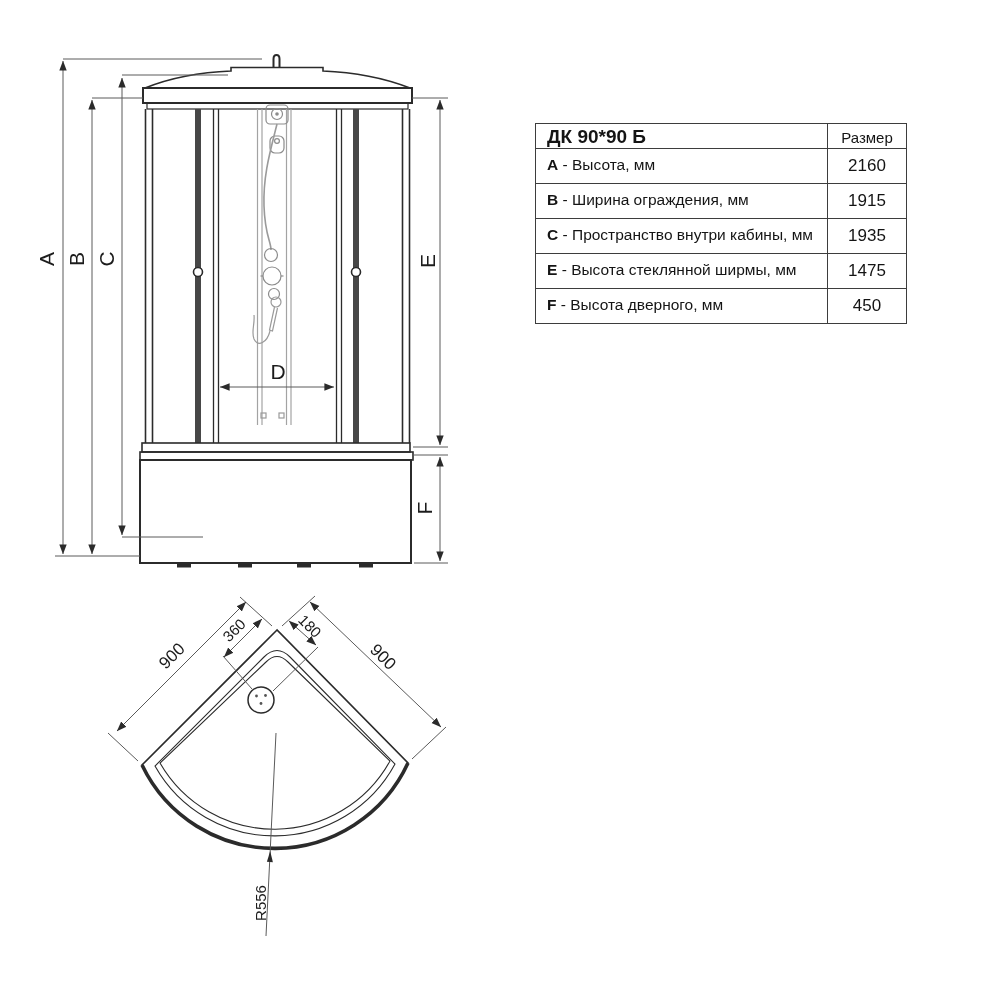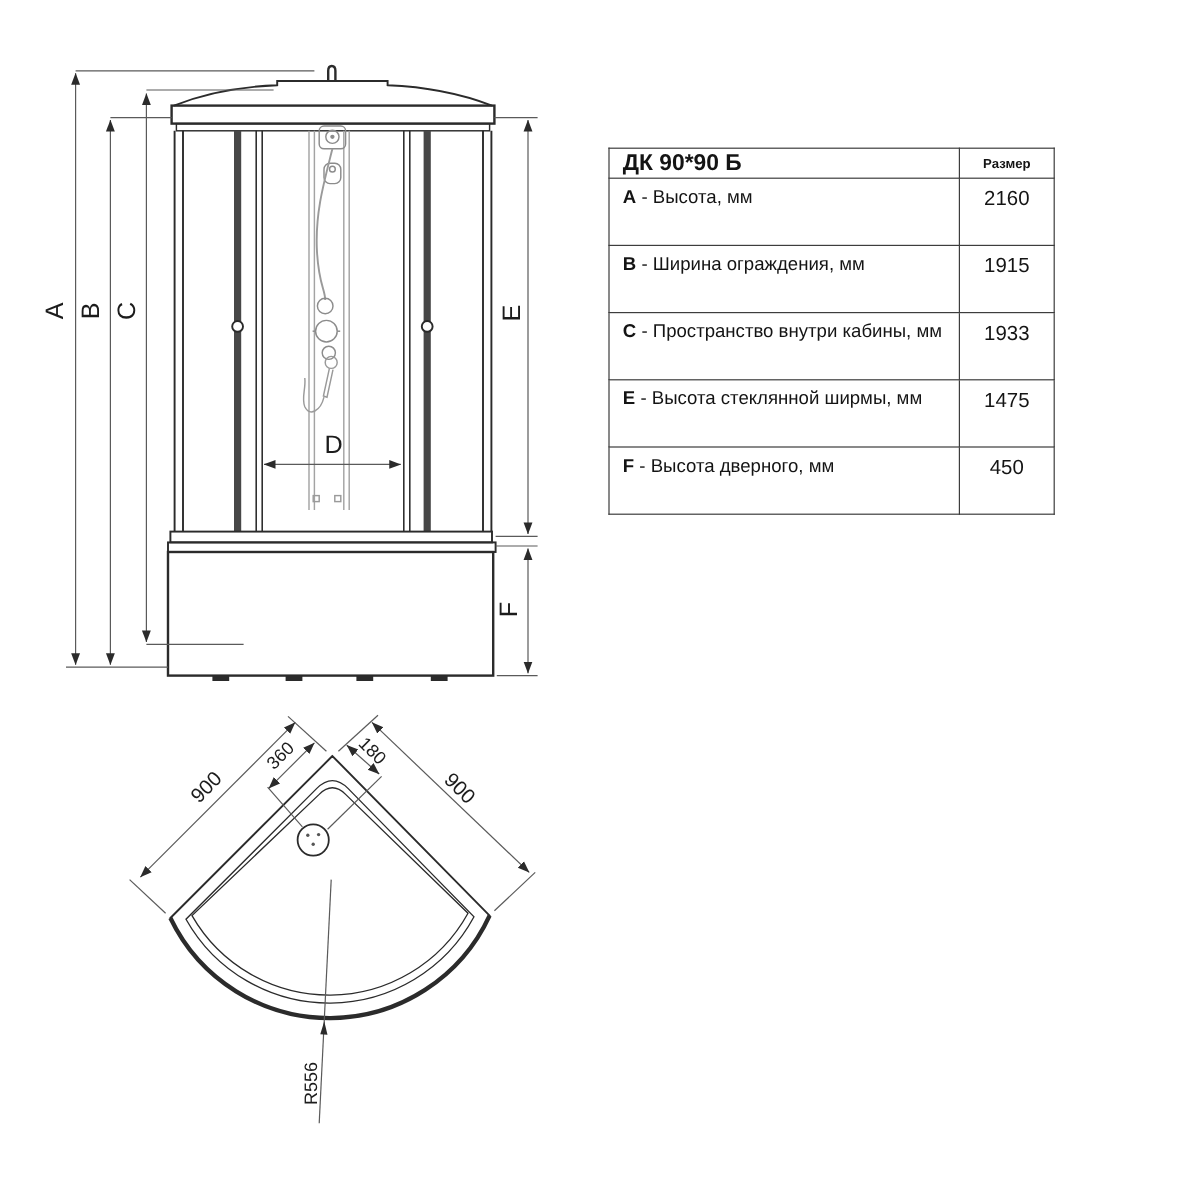--- a/index.html
+++ b/index.html
@@ -12,32 +12,32 @@
     position:absolute;color:#1c1c1c;font-size:21px;line-height:1;
     transform:translate(-50%,-50%);white-space:nowrap;
   }
   .rotm90{transform:translate(-50%,-50%) rotate(-90deg);}
   .rotm45{transform:translate(-50%,-50%) rotate(-45deg);}
   .rot45{transform:translate(-50%,-50%) rotate(45deg);}
   .fs17{font-size:17px;}
   .fs15{font-size:15px;}
   
   table.spec{
-    position:absolute;left:507px;top:123px;width:372px;
+    position:absolute;left:535px;top:123px;width:372px;
     border-collapse:collapse;table-layout:fixed;color:#141414;
   }
   table.spec td,table.spec th{
     border:1.6px solid #3d3d3d;vertical-align:top;
     padding:7px 6px 0 11px;font-size:15.5px;font-weight:normal;text-align:left;
   }
   table.spec .c-val{width:74px;text-align:center;font-size:17px;padding-left:2px;padding-right:2px;}
   table.spec tr.hdr th{height:22px;vertical-align:middle;padding-top:2px;}
   table.spec tr.hdr .c-title{font-size:19px;font-weight:bold;}
-  table.spec tr.hdr .c-val{font-size:11px;font-weight:bold;margin-top:32px;}
-  table.spec tr.r{height:56px;}
+  table.spec tr.hdr .c-val{font-size:15px;font-weight:normal;margin-top:32px;}
+  table.spec tr.r{height:35px;}
   .ltr{font-weight:bold;}
   .dash{white-space:pre;}
 </style>
 </head>
 <body>
 
 <div id="canvas">
 
   <svg id="drawing" width="1000" height="1000" viewBox="0 0 1000 1000">
     <defs>
@@ -186,21 +186,21 @@
     <tr class="r">
       <td><span class="ltr">A</span><span class="dash"> - </span><span>Высота, мм</span></td>
       <td class="c-val">2160</td>
     </tr>
     <tr class="r">
       <td><span class="ltr">B</span><span class="dash"> - </span><span>Ширина ограждения, мм</span></td>
       <td class="c-val">1915</td>
     </tr>
     <tr class="r">
       <td><span class="ltr">C</span><span class="dash"> - </span><span>Пространство внутри кабины, мм</span></td>
-      <td class="c-val">1933</td>
+      <td class="c-val">1935</td>
     </tr>
     <tr class="r">
       <td><span class="ltr">E</span><span class="dash"> - </span><span>Высота стеклянной ширмы, мм</span></td>
       <td class="c-val">1475</td>
     </tr>
     <tr class="r">
       <td><span class="ltr">F</span><span class="dash"> - </span><span>Высота дверного, мм</span></td>
       <td class="c-val">450</td>
     </tr>
   </tbody>

